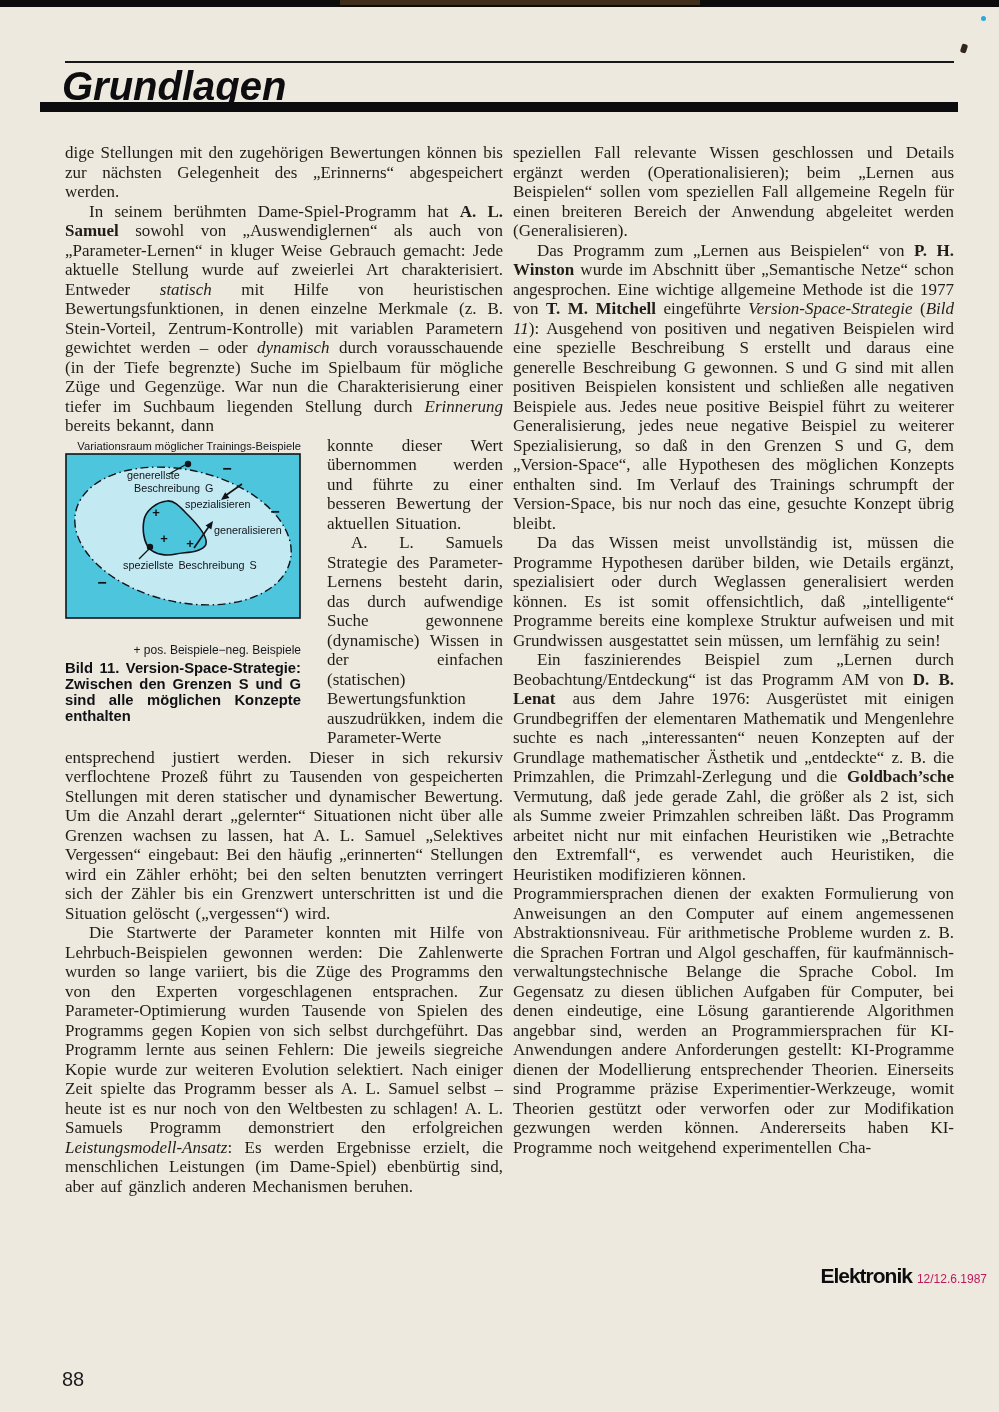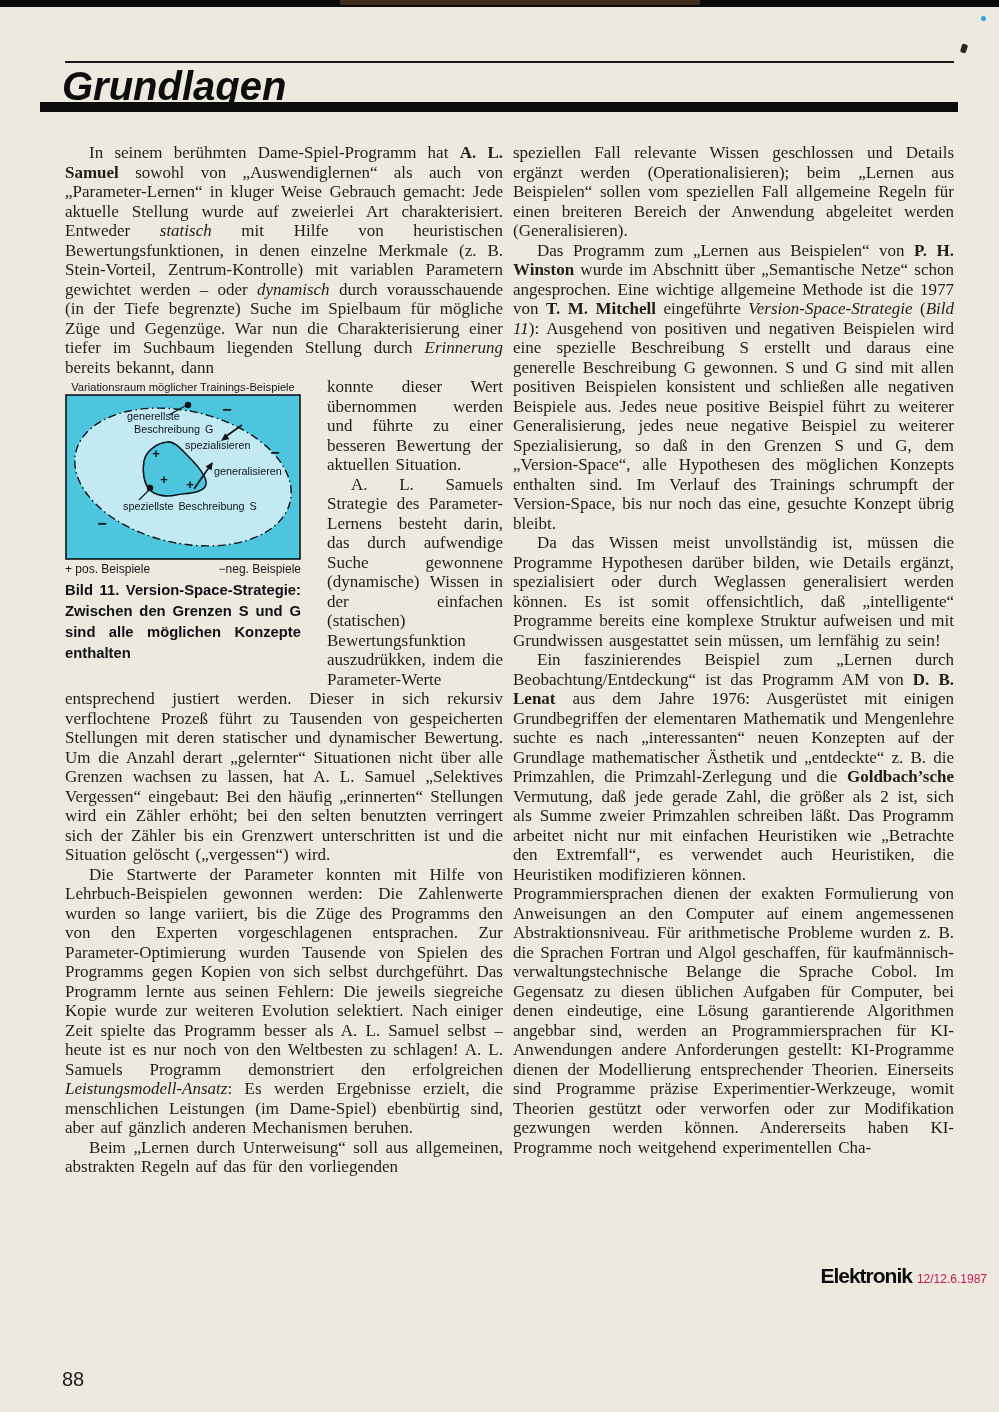--- a/index.html
+++ b/index.html
@@ -22,24 +22,24 @@
   .col{position:absolute;top:143px;height:1175px;overflow:hidden;text-align:justify;
        font-size:17px;line-height:19.5px;word-spacing:2px;hyphens:auto;-webkit-hyphens:auto;}
   .col-left{left:65px;width:438px;}
   .col-right{left:513px;width:441px;}
   .col p{margin:0;}
   .col p.ind{text-indent:24px;}
   .b{font-weight:bold;}
   .i{font-style:italic;}
   
   .figure{float:left;width:236px;margin:3px 26px 8px 0;font-family:"Liberation Sans","DejaVu Sans",sans-serif;}
-  .fig-title{font-size:11.2px;line-height:14px;color:#14181c;margin:0 0 4px 0;text-align:center;word-spacing:0;}
+  .fig-title{font-size:11.2px;line-height:14px;color:#14181c;margin:0 0 4px 0;text-align:right;word-spacing:0;}
   .fig-svg{display:block;}
-  .fig-legend{display:flex;justify-content:space-between;font-size:12px;color:#14181c;margin-top:0;word-spacing:0;}
-  .fig-caption{font-size:14.8px;line-height:21px;font-weight:bold;color:#101114;margin-top:11px;
+  .fig-legend{display:flex;justify-content:flex-end;font-size:12px;color:#14181c;margin-top:22px;word-spacing:0;}
+  .fig-caption{font-size:14.8px;line-height:16px;font-weight:bold;color:#101114;margin-top:11px;
                text-align:justify;word-spacing:0;}
   svg text{font-family:"Liberation Sans","DejaVu Sans",sans-serif;fill:#101418;}
   
   .subhead{font-family:"Liberation Sans","DejaVu Sans",sans-serif;font-size:17.5px;font-weight:bold;
            color:#121215;margin:17px 0 10px 0 !important;text-align:left;text-indent:0 !important;}
   
   .page-num{position:absolute;left:62px;top:1368px;font-family:"Liberation Sans","DejaVu Sans",sans-serif;
             font-size:20px;color:#1c1c1e;}
   .brand-box{position:absolute;right:44px;top:1264px;font-family:"Liberation Sans","DejaVu Sans",sans-serif;
              display:flex;align-items:baseline;gap:5px;}
@@ -55,20 +55,21 @@
   <div class="scan-smear"></div>
   <div class="edge-right"></div>
   <div class="blue-dot"></div>
   <div class="speck"></div>
 
   <div class="rule-top"></div>
   <div class="masthead">Grundlagen</div>
   <div class="bar"></div>
 
   <div class="col col-left">
+    <p><span>dige Stellungen mit den zugehörigen Bewertungen können bis zur nächsten Gelegenheit des „Erinnerns“ abgespeichert werden.</span></p>
     <p class="ind"><span>In seinem berühmten Dame-Spiel-Programm hat </span><span class="b">A. L. Samuel</span><span> sowohl von „Auswendiglernen“ als auch von „Parameter-Lernen“ in kluger Weise Gebrauch gemacht: Jede aktuelle Stellung wurde auf zweierlei Art charakterisiert. Entweder </span><span class="i">statisch</span><span> mit Hilfe von heuristischen Bewertungsfunktionen, in denen einzelne Merkmale (z. B. Stein-Vorteil, Zentrum-Kontrolle) mit variablen Parametern gewichtet werden – oder </span><span class="i">dynamisch</span><span> durch vorausschauende (in der Tiefe begrenzte) Suche im Spielbaum für mögliche Züge und Gegenzüge. War nun die Charakterisierung einer tiefer im Suchbaum liegenden Stellung durch </span><span class="i">Erinnerung</span><span> bereits bekannt, dann</span></p>
 
     <div class="figure">
       <p class="fig-title">Variationsraum möglicher Trainings-Beispiele</p>
       <svg class="fig-svg" width="236" height="166" viewBox="0 0 236 166">
         <rect x="1" y="1" width="234" height="164" stroke="#101418" stroke-width="1.6" fill="#4cc5dd"></rect>
         <ellipse cx="118" cy="83" rx="110" ry="66" transform="rotate(13 118 83)" stroke="#101418" stroke-width="1.4" stroke-dasharray="8 3.5 1.5 3.5" fill="#c3eaf2"></ellipse>
         <path d="M 102 48 C 92 49 81 57 79 67 C 77 77 79 89 84 95 C 90 102 102 103 111 101 C 121 99 134 100 140 93 C 145 86 133 72 123 62 C 116 55 110 47 102 48 Z" stroke="#101418" stroke-width="1.6" fill="#4cc5dd"></path>
         <circle cx="123" cy="11" r="3.2" fill="#101418"></circle>
         <circle cx="85" cy="94" r="3.2" fill="#101418"></circle>
@@ -96,21 +97,20 @@
       <div class="fig-legend">
         <span>+ pos. Beispiele</span>
         <span>−neg. Beispiele</span>
       </div>
       <p class="fig-caption">Bild 11. Version-Space-Strategie: Zwischen den Grenzen S und G sind alle möglichen Konzepte enthalten</p>
     </div>
 
     <p><span>konnte dieser Wert übernommen werden und führte zu einer besseren Bewertung der aktuellen Situation.</span></p>
     <p class="ind"><span>A. L. Samuels Strategie des Parameter-Lernens besteht darin, das durch aufwendige Suche gewonnene (dynamische) Wissen in der einfachen (statischen) Bewertungsfunktion auszudrükken, indem die Parameter-Werte entsprechend justiert werden. Dieser in sich rekursiv verflochtene Prozeß führt zu Tausenden von gespeicherten Stellungen mit deren statischer und dynamischer Bewertung. Um die Anzahl derart „gelernter“ Situationen nicht über alle Grenzen wachsen zu lassen, hat A. L. Samuel „Selektives Vergessen“ eingebaut: Bei den häufig „erinnerten“ Stellungen wird ein Zähler erhöht; bei den selten benutzten verringert sich der Zähler bis ein Grenzwert unterschritten ist und die Situation gelöscht („vergessen“) wird.</span></p>
     <p class="ind"><span>Die Startwerte der Parameter konnten mit Hilfe von Lehrbuch-Beispielen gewonnen werden: Die Zahlenwerte wurden so lange variiert, bis die Züge des Programms den von den Experten vorgeschlagenen entsprachen. Zur Parameter-Optimierung wurden Tausende von Spielen des Programms gegen Kopien von sich selbst durchgeführt. Das Programm lernte aus seinen Fehlern: Die jeweils siegreiche Kopie wurde zur weiteren Evolution selektiert. Nach einiger Zeit spielte das Programm besser als A. L. Samuel selbst – heute ist es nur noch von den Weltbesten zu schlagen! A. L. Samuels Programm demonstriert den erfolgreichen </span><span class="i">Leistungsmodell-Ansatz</span><span>: Es werden Ergebnisse erzielt, die menschlichen Leistungen (im Dame-Spiel) ebenbürtig sind, aber auf gänzlich anderen Mechanismen beruhen.</span></p>
-    <p class="ind"><span>Beim „Lernen durch Unterweisung“ soll aus allgemeinen, abstrakten Regeln auf das für den vorliegenden</span></p>
   </div>
 
   <div class="col col-right">
     <p><span>speziellen Fall relevante Wissen geschlossen und Details ergänzt werden (Operationalisieren); beim „Lernen aus Beispielen“ sollen vom speziellen Fall allgemeine Regeln für einen breiteren Bereich der Anwendung abgeleitet werden (Generalisieren).</span></p>
     <p class="ind"><span>Das Programm zum „Lernen aus Beispielen“ von </span><span class="b">P. H. Winston</span><span> wurde im Abschnitt über „Semantische Netze“ schon angesprochen. Eine wichtige allgemeine Methode ist die 1977 von </span><span class="b">T. M. Mitchell</span><span> eingeführte </span><span class="i">Version-Space-Strategie</span><span> (</span><span class="i">Bild 11</span><span>): Ausgehend von positiven und negativen Beispielen wird eine spezielle Beschreibung S erstellt und daraus eine generelle Beschreibung G gewonnen. S und G sind mit allen positiven Beispielen konsistent und schließen alle negativen Beispiele aus. Jedes neue positive Beispiel führt zu weiterer Generalisierung, jedes neue negative Beispiel zu weiterer Spezialisierung, so daß in den Grenzen S und G, dem „Version-Space“, alle Hypothesen des möglichen Konzepts enthalten sind. Im Verlauf des Trainings schrumpft der Version-Space, bis nur noch das eine, gesuchte Konzept übrig bleibt.</span></p>
     <p class="ind"><span>Da das Wissen meist unvollständig ist, müssen die Programme Hypothesen darüber bilden, wie Details ergänzt, spezialisiert oder durch Weglassen generalisiert werden können. Es ist somit offensichtlich, daß „intelligente“ Programme bereits eine komplexe Struktur aufweisen und mit Grundwissen ausgestattet sein müssen, um lernfähig zu sein!</span></p>
     <p class="ind"><span>Ein faszinierendes Beispiel zum „Lernen durch Beobachtung/Entdeckung“ ist das Programm AM von </span><span class="b">D. B. Lenat</span><span> aus dem Jahre 1976: Ausgerüstet mit einigen Grundbegriffen der elementaren Mathematik und Mengenlehre suchte es nach „interessanten“ neuen Konzepten auf der Grundlage mathematischer Ästhetik und „entdeckte“ z. B. die Primzahlen, die Primzahl-Zerlegung und die </span><span class="b">Goldbach’sche</span><span> Vermutung, daß jede gerade Zahl, die größer als 2 ist, sich als Summe zweier Primzahlen schreiben läßt. Das Programm arbeitet nicht nur mit einfachen Heuristiken wie „Betrachte den Extremfall“, es verwendet auch Heuristiken, die Heuristiken modifizieren können.</span></p>
     <p><span>Programmiersprachen dienen der exakten Formulierung von Anweisungen an den Computer auf einem angemessenen Abstraktionsniveau. Für arithmetische Probleme wurden z. B. die Sprachen Fortran und Algol geschaffen, für kaufmännisch-verwaltungstechnische Belange die Sprache Cobol. Im Gegensatz zu diesen üblichen Aufgaben für Computer, bei denen eindeutige, eine Lösung garantierende Algorithmen angebbar sind, werden an Programmiersprachen für KI-Anwendungen andere Anforderungen gestellt: KI-Programme dienen der Modellierung entsprechender Theorien. Einerseits sind Programme präzise Experimentier-Werkzeuge, womit Theorien gestützt oder verworfen oder zur Modifikation gezwungen werden können. Andererseits haben KI-Programme noch weitgehend experimentellen Cha-</span></p>
   </div>
 

